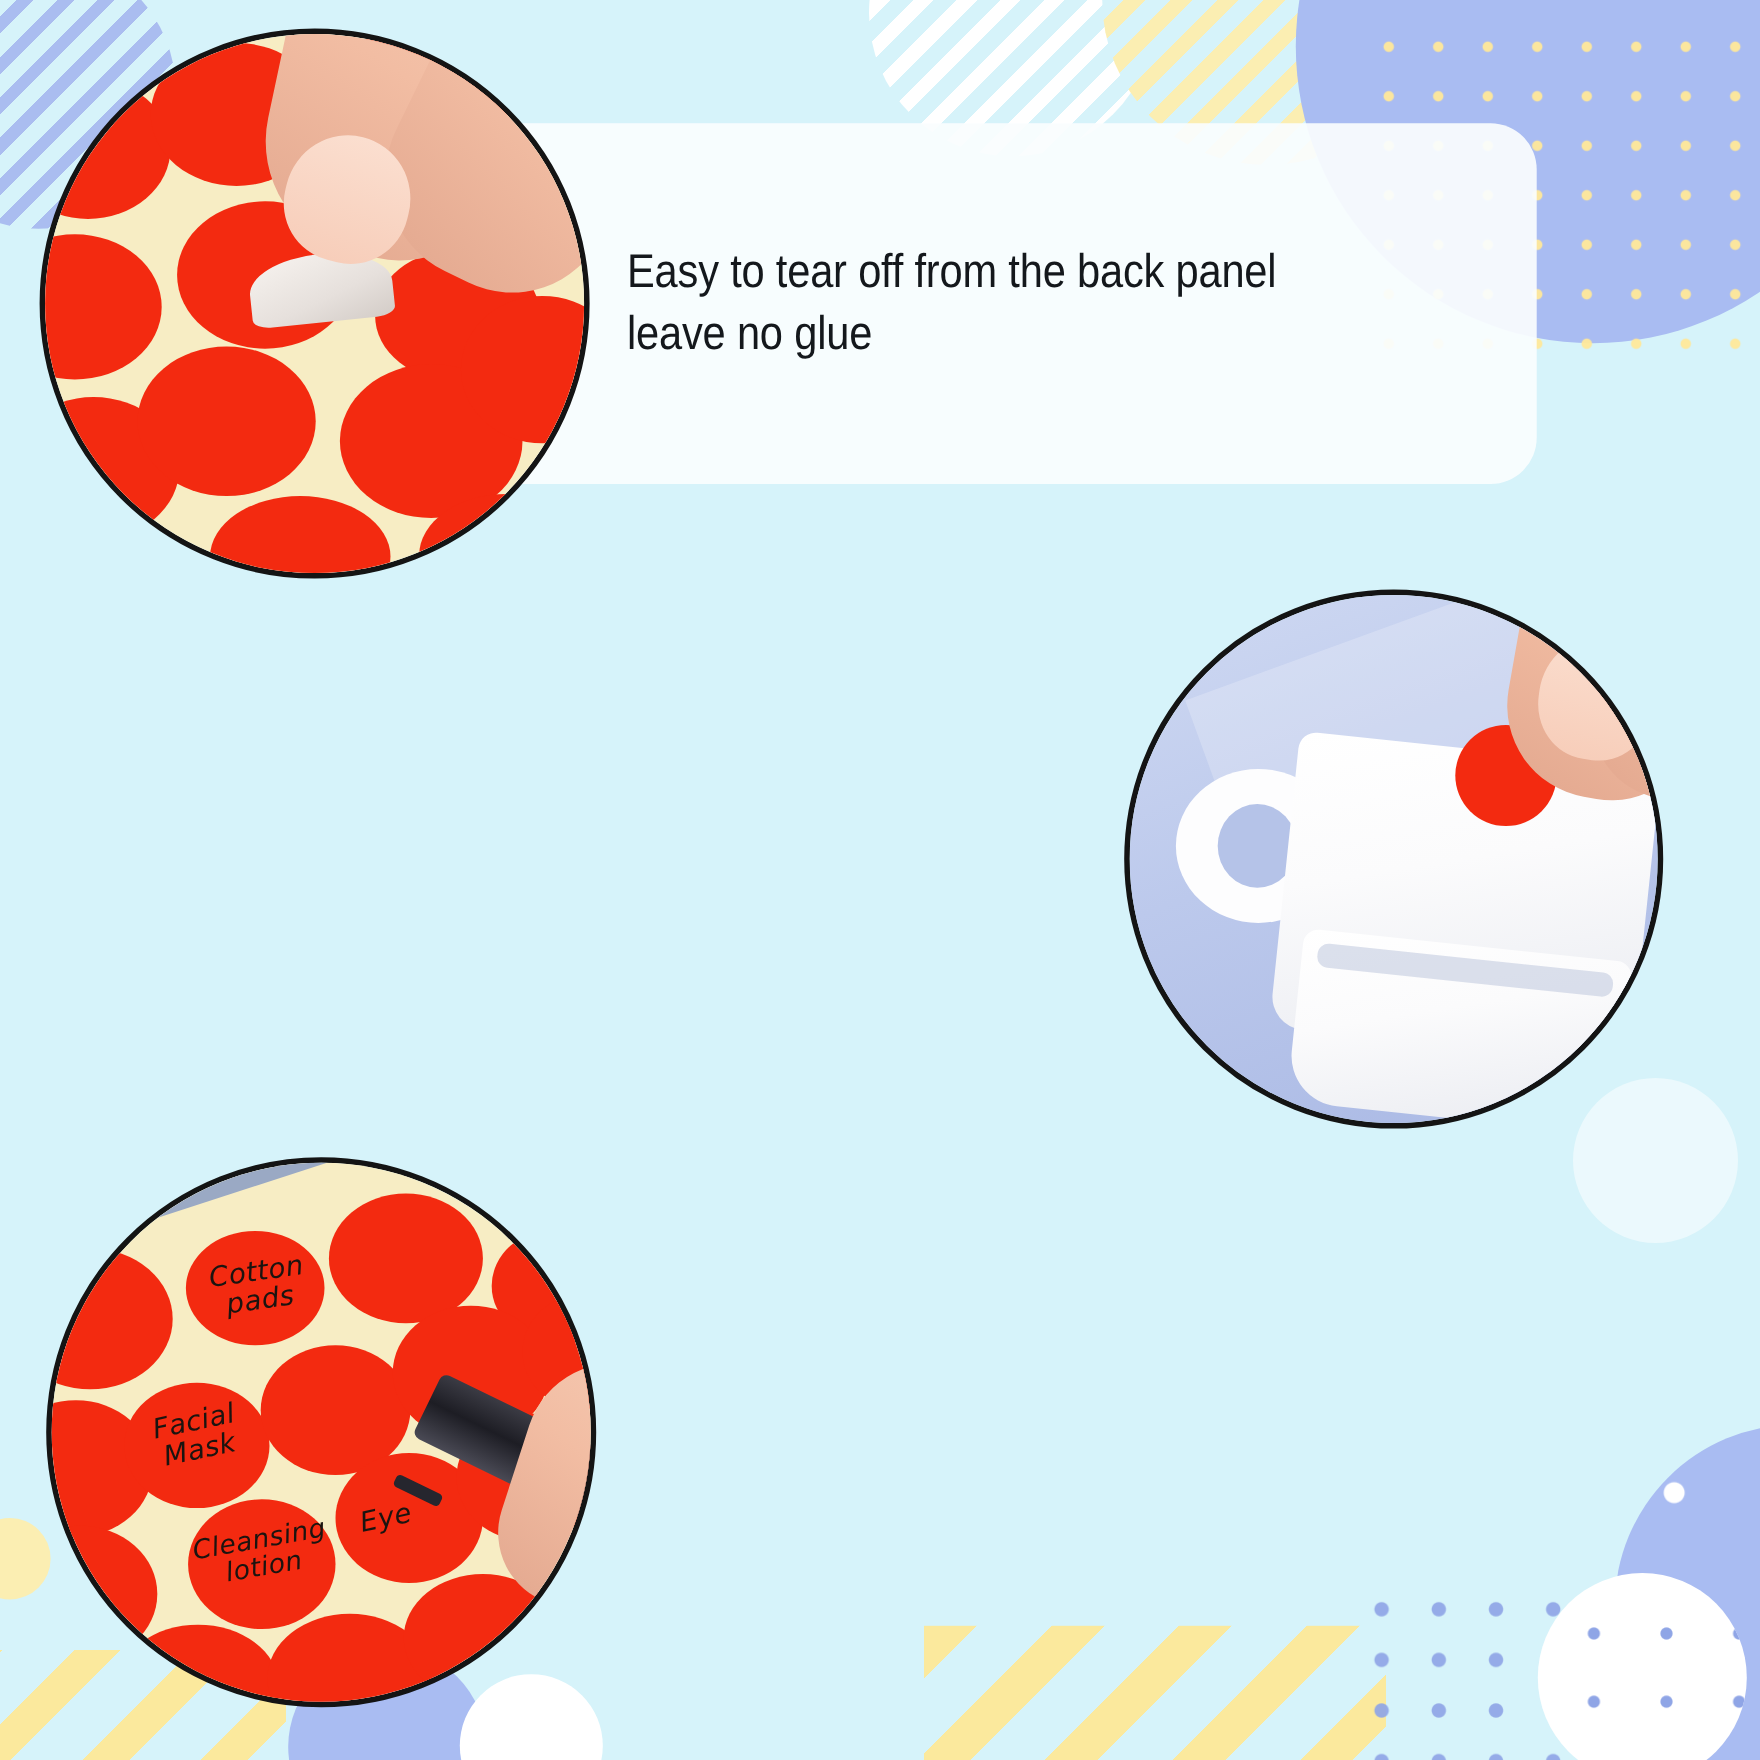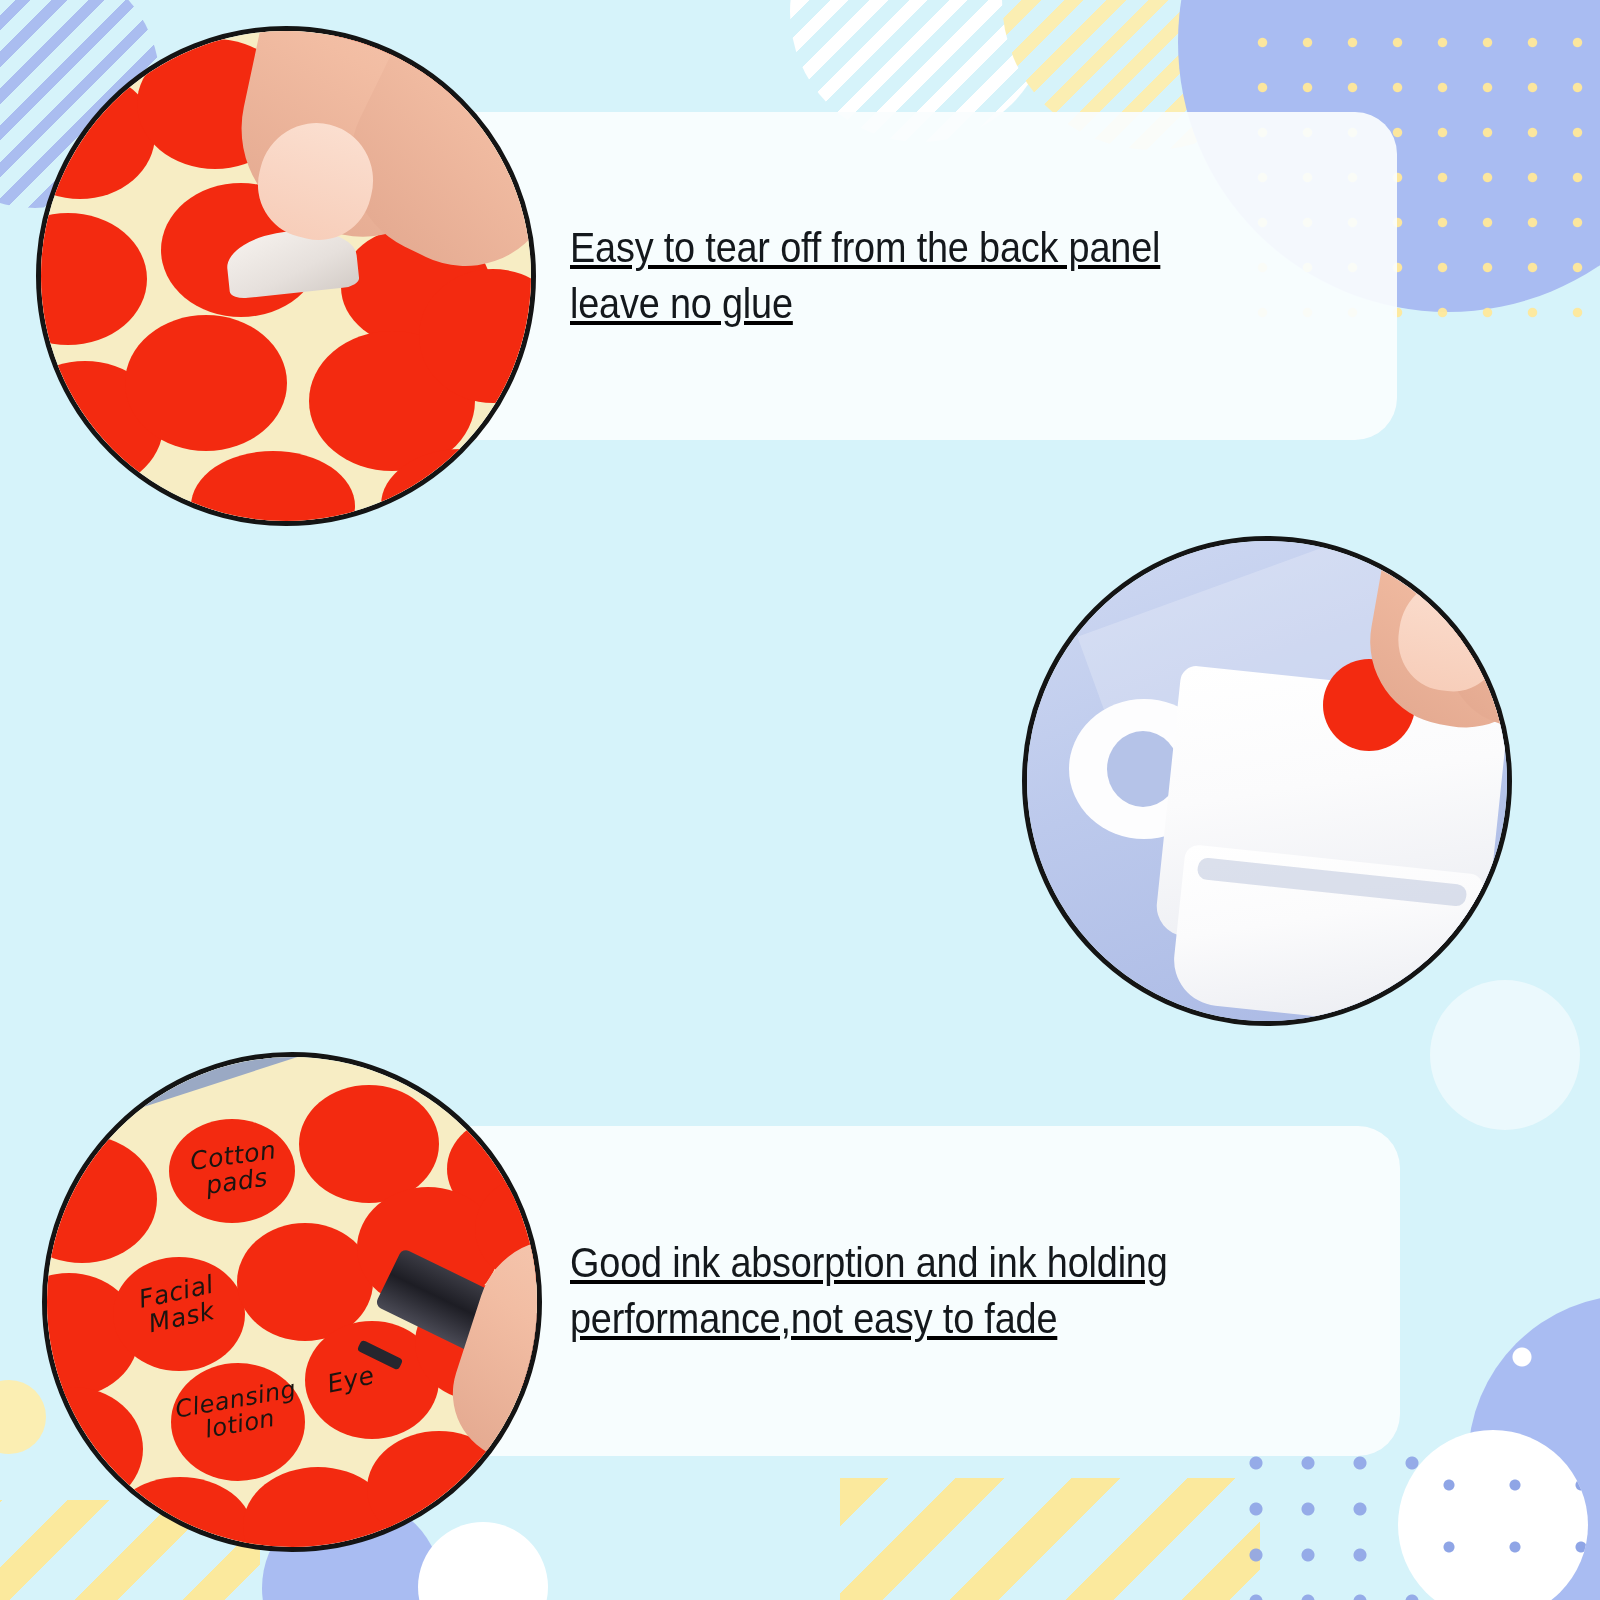--- a/index.html
+++ b/index.html
@@ -138,21 +138,20 @@
   }
 
   
   .card {
     position: absolute;
     background: rgba(250,253,254,.93);
     border-radius: 42px;
     box-sizing: border-box;
     display: flex;
     align-items: center;
-    text-decoration: underline;
   }
   .card-1 { left: 170px; top: 112px;  width: 1227px; height: 328px; padding-left: 400px; }
   .card-2 { left: 166px; top: 618px;  width: 1066px; height: 328px; padding-left: 74px;  }
   .card-3 { left: 170px; top: 1126px; width: 1230px; height: 330px; padding-left: 400px; }
 
   .feature-text {
     font-family: "Liberation Sans", sans-serif;
     font-size: 43px;
     line-height: 1.30;
     color: #14181c;
@@ -300,24 +299,20 @@
     <div class="cup-body" style="left:150px; top:318px; width:300px; height:158px; border-radius:14px 14px 42px 46px; transform:rotate(6deg);"></div>
     <div style="position:absolute;left:170px;top:330px;width:270px;height:22px;background:rgba(190,198,220,.55);transform:rotate(6deg);border-radius:10px;"></div>
 
     <div class="dot" style="left:296px; top:118px; width:92px; height:92px;"></div>
 
     <div class="finger" style="left:352px; top:-84px; width:176px; height:270px; border-radius:90px 90px 82px 86px; transform:rotate(10deg);"></div>
     <div class="finger" style="left:440px; top:-60px; width:150px; height:250px; border-radius:80px 80px 70px 74px; transform:rotate(20deg);"></div>
     <div class="nail" style="left:372px; top:38px;  width:104px; height:112px; transform:rotate(8deg);"></div>
   </div>
 
-  <div class="card card-3">
-    <div class="feature-text">Good ink absorption and ink holding
-performance,not easy to fade</div>
-  </div>
 
   <div class="photo photo-3">
     <div class="sheet"></div>
     <div style="position:absolute;left:-10px;top:-10px;width:330px;height:90px;background:#9aa9c4;transform:rotate(-18deg);transform-origin:left top;"></div>
 
     <div class="dot" style="left:-40px; top:78px;  width:150px; height:128px;"></div>
     <div class="dot" style="left:122px; top:62px;  width:126px; height:104px;"></div>
     <div class="dot" style="left:252px; top:28px;  width:140px; height:118px;"></div>
     <div class="dot" style="left:400px; top:60px;  width:118px; height:104px;"></div>
 

